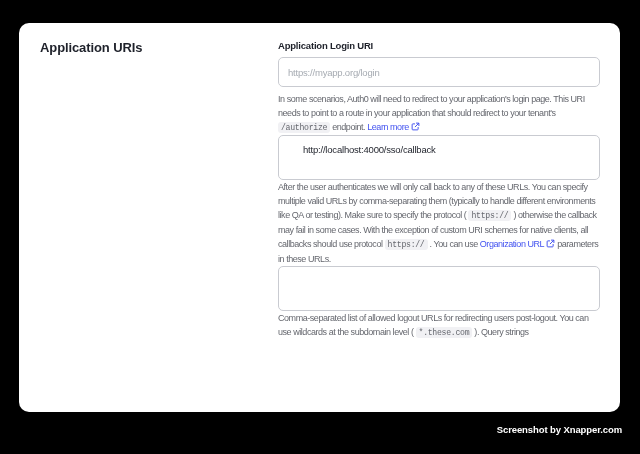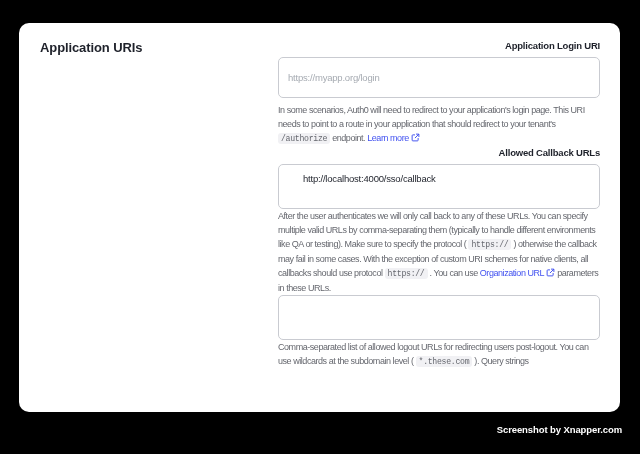--- a/index.html
+++ b/index.html
@@ -32,37 +32,36 @@
     left:259px;top:16px;
     width:322px;
   }
   .field-label{
     font-size:9.5px;
     font-weight:600;
     letter-spacing:-0.2px;
     color:#1e212a;
     line-height:13px;
     margin-bottom:5px;
-    text-align:right;
   }
   .text-input, .text-area{
     display:block;
     box-sizing:border-box;
     width:100%;
     border:1px solid #c9cbd1;
     border-radius:5px;
     background:#ffffff;
     font-family:"Liberation Sans", sans-serif;
     font-size:9.5px;
     letter-spacing:-0.2px;
     color:#1e212a;
     outline:none;
   }
   .text-input{
-    height:41px;
+    height:30px;
     padding:0 9px;
     margin-bottom:5px;
   }
   .text-area{
     height:45px;
     padding:7px 24px;
     resize:none;
     line-height:13px;
   }
   .text-input::placeholder, .text-area::placeholder{
@@ -115,21 +114,20 @@
 
     <div>
       <div class="field-label">Application Login URI</div>
       <input class="text-input" type="text" placeholder="https://myapp.org/login" style="">
       <p class="help">In some scenarios, Auth0 will need to redirect to your application's login page. This URI needs to point to a route in your application that should redirect to your tenant's <code>/authorize</code> endpoint. <a>Learn more<svg width="9" height="9" viewBox="0 0 12 12">
               <path d="M9.5 7.2v2.3a1 1 0 0 1-1 1H2.5a1 1 0 0 1-1-1v-6a1 1 0 0 1 1-1h2.3 M7.2 1.5h3.3v3.3 M10.2 1.8 5.6 6.4" fill="none" stroke="#4353f0" stroke-width="1.3" stroke-linecap="round" stroke-linejoin="round"></path>
             </svg></a></p>
     </div>
 
     <div>
-      <div class="field-label">Allowed Callback URLs</div>
       <textarea class="text-area" style="">http://localhost:4000/sso/callback</textarea>
       <p class="help">After the user authenticates we will only call back to any of these URLs. You can specify multiple valid URLs by comma-separating them (typically to handle different environments like QA or testing). Make sure to specify the protocol ( <code>https://</code> ) otherwise the callback may fail in some cases. With the exception of custom URI schemes for native clients, all callbacks should use protocol <code>https://</code> . You can use <a>Organization URL<svg width="9" height="9" viewBox="0 0 12 12">
               <path d="M9.5 7.2v2.3a1 1 0 0 1-1 1H2.5a1 1 0 0 1-1-1v-6a1 1 0 0 1 1-1h2.3 M7.2 1.5h3.3v3.3 M10.2 1.8 5.6 6.4" fill="none" stroke="#4353f0" stroke-width="1.3" stroke-linecap="round" stroke-linejoin="round"></path>
             </svg></a> parameters in these URLs.</p>
     </div>
 
     <div>
       <textarea class="text-area" style=""></textarea>
       <p class="help">Comma-separated list of allowed logout URLs for redirecting users post-logout. You can use wildcards at the subdomain level ( <code>*.these.com</code> ). Query strings</p>
     </div>

